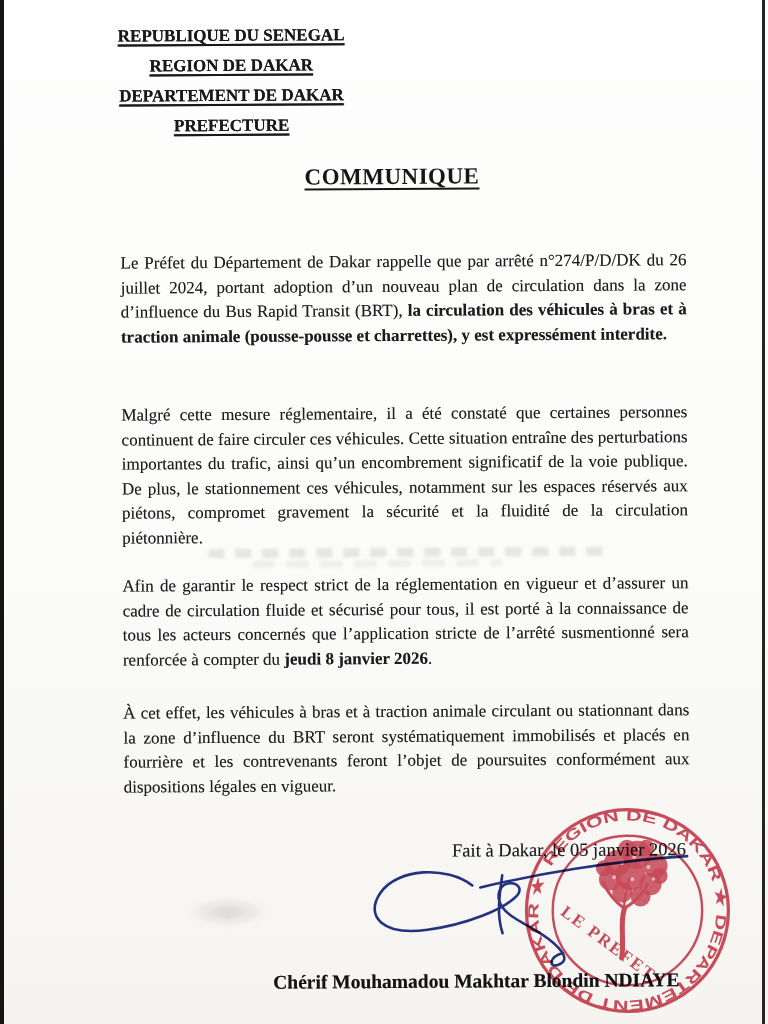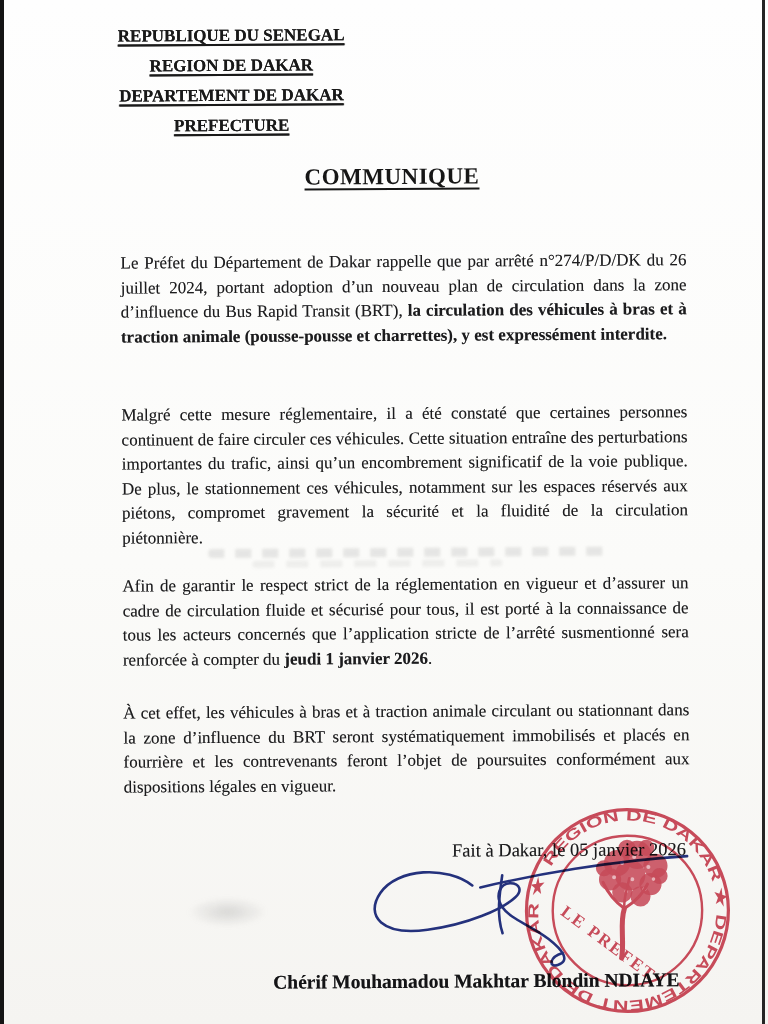--- a/index.html
+++ b/index.html
@@ -92,21 +92,21 @@
 
     <h1 class="title">COMMUNIQUE</h1>
 
     <p class="para p1"><span>Le Préfet du Département de Dakar rappelle que par arrêté n°274/P/D/DK du 26 juillet 2024, portant adoption d’un nouveau plan de circulation dans la zone d’influence du Bus Rapid Transit (BRT), </span><b>la circulation des véhicules à bras et à traction animale (pousse-pousse et charrettes), y est expressément interdite.</b></p>
 
     <p class="para p2"><span>Malgré cette mesure réglementaire, il a été constaté que certaines personnes continuent de faire circuler ces véhicules. Cette situation entraîne des perturbations importantes du trafic, ainsi qu’un encombrement significatif de la voie publique. De plus, le stationnement ces véhicules, notamment sur les espaces réservés aux piétons, compromet gravement la sécurité et la fluidité de la circulation piétonnière.</span></p>
 
     <div class="ghost"></div>
     <div class="ghost2"></div>
 
-    <p class="para p3"><span>Afin de garantir le respect strict de la réglementation en vigueur et d’assurer un cadre de circulation fluide et sécurisé pour tous, il est porté à la connaissance de tous les acteurs concernés que l’application stricte de l’arrêté susmentionné sera renforcée à compter du </span><b>jeudi 1 janvier 2026</b><span>.</span></p>
+    <p class="para p3"><span>Afin de garantir le respect strict de la réglementation en vigueur et d’assurer un cadre de circulation fluide et sécurisé pour tous, il est porté à la connaissance de tous les acteurs concernés que l’application stricte de l’arrêté susmentionné sera renforcée à compter du </span><b>jeudi 8 janvier 2026</b><span>.</span></p>
 
     <p class="para p4"><span>À cet effet, les véhicules à bras et à traction animale circulant ou stationnant dans la zone d’influence du BRT seront systématiquement immobilisés et placés en fourrière et les contrevenants feront l’objet de poursuites conformément aux dispositions légales en vigueur.</span></p>
 
     <div class="dateline">Fait à Dakar, le 05 janvier 2026</div>
 
     <div class="smudge"></div>
 
     <svg class="signature-svg" width="345" height="135" viewBox="0 0 345 135">
       <g fill="none" stroke="#24317c" stroke-width="2.6" stroke-linecap="round">
         <path d="M 120 38

